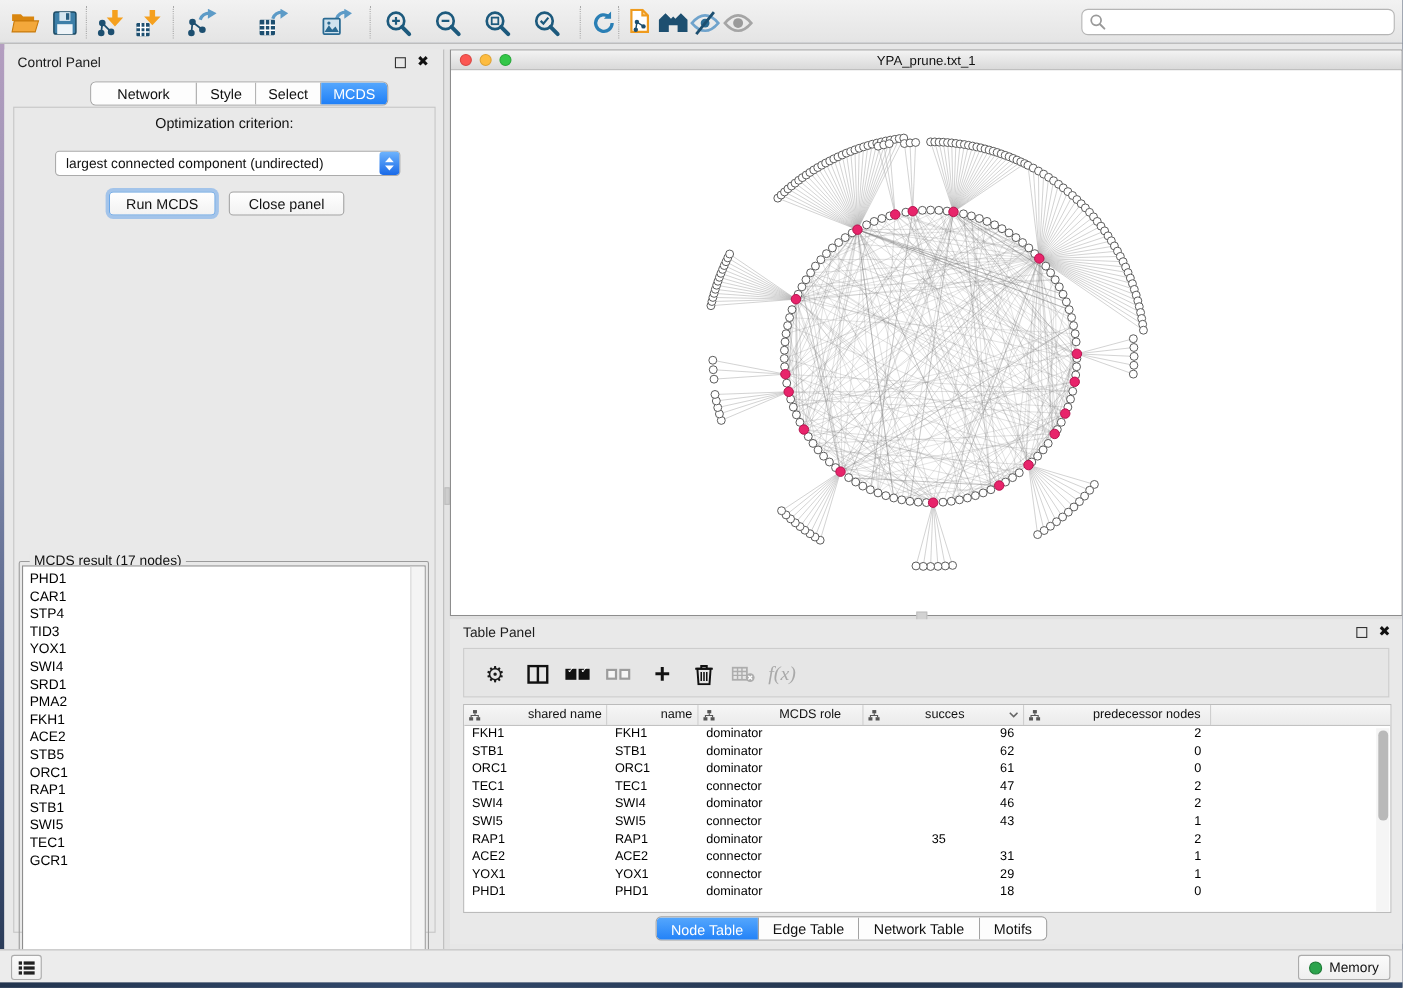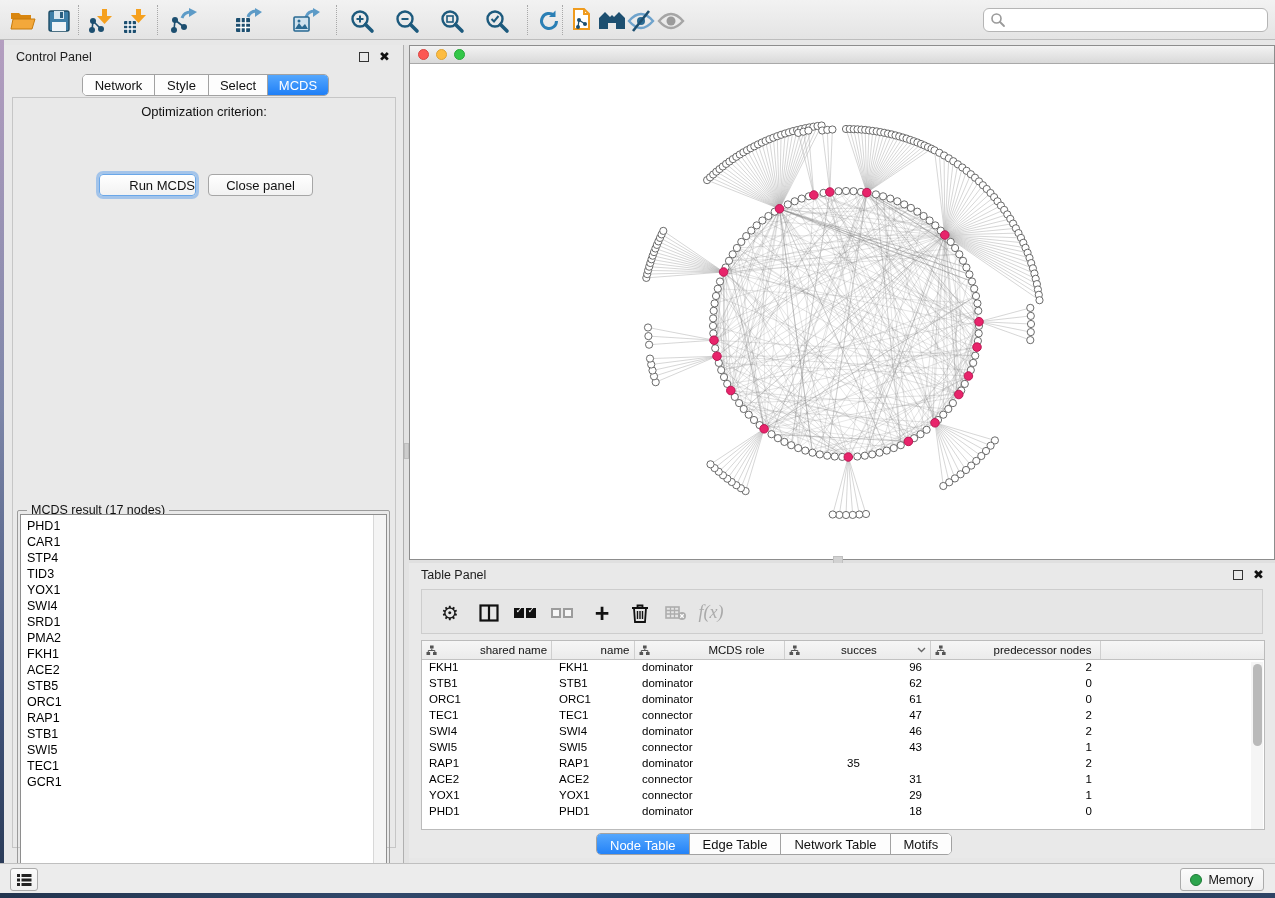--- a/index.html
+++ b/index.html
@@ -39,21 +39,21 @@
   .cp-content { position:absolute; left:8px; top:52px; width:384px; height:751px; border:1px solid #c6c6c6; background:#e9e9e9; }
   .opt-label { position:absolute; left:0; top:6px; width:100%; text-align:center; font-size:13px; color:#111; }
   .dropdown { position:absolute; left:37px; top:39px; width:314px; height:23px; background:#fff;
     border:1px solid #ababab; border-radius:4px; display:flex; align-items:center; }
   .dropdown .dd-text { flex:1; font-size:12.5px; padding-left:9px; color:#111; white-space:nowrap; overflow:hidden; }
   .dd-stepper { width:18px; height:21px; margin-right:0px; border-radius:3px; background:linear-gradient(#6db3fd,#1a6ae8);
     display:flex; flex-direction:column; align-items:center; justify-content:center; gap:2px; }
   .dd-stepper svg { display:block; }
   .btn { position:absolute; height:22px; background:linear-gradient(#ffffff,#f2f2f2); border:1px solid #a6a6a6; border-radius:4px;
     font-size:13px; color:#111; display:flex; align-items:center; justify-content:center; cursor:default; }
-  .btn.focus-ring { border-color:#6aa7e8; box-shadow:0 0 0 3px rgba(105,165,235,.55);justify-content:flex-end; }
+  .btn.focus-ring { border-color:#6aa7e8; box-shadow:0 0 0 3px rgba(105,165,235,.55); }
   .result-group { position:absolute; left:4px; top:412px; width:373px; height:371px; border:1px solid #9b9b9b; border-radius:2px; }
   .result-legend { position:absolute; left:9px; top:-8px; background:#e9e9e9; padding:0 4px; font-size:12.5px; color:#111; }
   .result-list { position:absolute; left:2px; top:3px; right:2px; bottom:2px; background:#fff; border:1px solid #8e8e8e; overflow:hidden; }
   .result-scroll { position:absolute; right:0; top:0; width:13px; height:100%; background:#f4f4f4; border-left:1px solid #d8d8d8; }
   .result-items { position:absolute; left:6px; top:3px; font-size:12.5px; line-height:16px; color:#000; }
 
   
   .v-splitter { left:404px; top:45px; width:5px; height:818px; background:#e3e3e3; }
   .v-grip { position:absolute; left:0; top:398px; width:5px; height:16px; background:#cdcdcd; border:1px solid #bdbdbd; }
   .h-splitter { left:409px; top:560px; width:866px; height:3px; background:#e0e0e0; }
@@ -244,27 +244,38 @@
 <div class="abs wall-left"></div>
 <div class="abs wall-bottom"></div>
 
 <div class="abs control-panel">
   <div class="panel-titlebar">
     <span class="panel-title">Control Panel</span>
     <span class="float-ico" style="right:34px"></span>
     <span class="close-ico" style="right:13px">✖</span>
   </div>
   <div class="seg-tabs">
-      <div class="seg-tab" style="width: 72px;">Network</div>
+      <div class="seg-tab" style="width: 96px;">Network</div>
       <div class="seg-tab" style="width: 54px;">Style</div>
       <div class="seg-tab" style="width: 59px;">Select</div>
       <div class="seg-tab active" style="width: 60px;">MCDS</div>
     </div>
   <div class="cp-content">
     <div class="opt-label">Optimization criterion:</div>
+    <div class="dropdown">
+      <span class="dd-text">largest connected component (undirected)</span>
+      <span class="dd-stepper">
+        <svg width="10" height="6" viewBox="0 0 10 6">
+            <path d="M1 5.5L5 1l4 4.5z" fill="#fff"></path>
+          </svg>
+        <svg width="10" height="6" viewBox="0 0 10 6">
+            <path d="M1 0.5L5 5l4-4.5z" fill="#fff"></path>
+          </svg>
+      </span>
+    </div>
     <div class="btn focus-ring" style="left:86px; top:76px; width:97px;">
       <span>Run MCDS</span>
     </div>
     <div class="btn" style="left:195px; top:76px; width:105px;">
       <span>Close panel</span>
     </div>
     <div class="result-group">
       <span class="result-legend">MCDS result (17 nodes)</span>
       <div class="result-list">
         <div class="result-items">
@@ -294,20 +305,21 @@
 
 <div class="abs v-splitter">
     <div class="v-grip"></div>
   </div>
 
 <div class="abs network-window">
   <div class="nw-titlebar">
     <span class="traffic" style="left:8px;  background:#fc5753; border:1px solid #d94743;"></span>
     <span class="traffic" style="left:26px; background:#fdbc40; border:1px solid #dea334;"></span>
     <span class="traffic" style="left:44px; background:#33c748; border:1px solid #27a83a;"></span>
+    <span class="nw-title">YPA_prune.txt_1</span>
   </div>
   <div class="nw-canvas">
     <svg id="graph-svg" width="864" height="495">
         <g>
           <line x1="369.5" y1="144.8" x2="556.4" y2="203.5" stroke="#7d7d7d" stroke-width="0.7" opacity="0.3"></line>
           <line x1="369.5" y1="144.8" x2="559.4" y2="210.4" stroke="#7d7d7d" stroke-width="0.7" opacity="0.3"></line>
           <line x1="369.5" y1="144.8" x2="310.0" y2="217.5" stroke="#7d7d7d" stroke-width="0.7" opacity="0.3"></line>
           <line x1="369.5" y1="144.8" x2="333.7" y2="345.0" stroke="#7d7d7d" stroke-width="0.7" opacity="0.3"></line>
           <line x1="369.5" y1="144.8" x2="497.6" y2="377.9" stroke="#7d7d7d" stroke-width="0.7" opacity="0.3"></line>
           <line x1="369.5" y1="144.8" x2="528.0" y2="356.0" stroke="#7d7d7d" stroke-width="0.7" opacity="0.3"></line>

